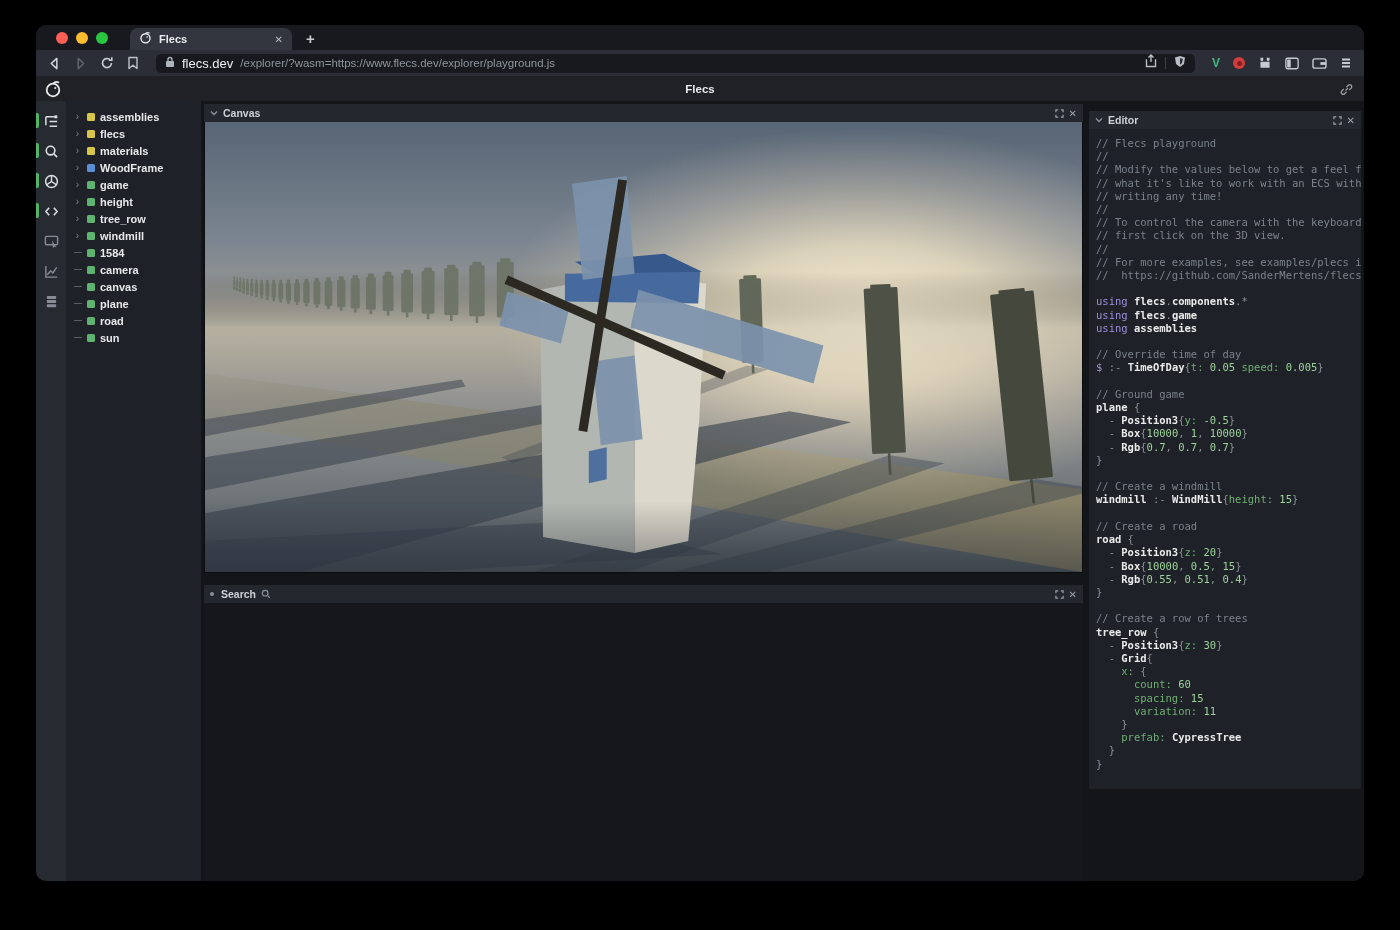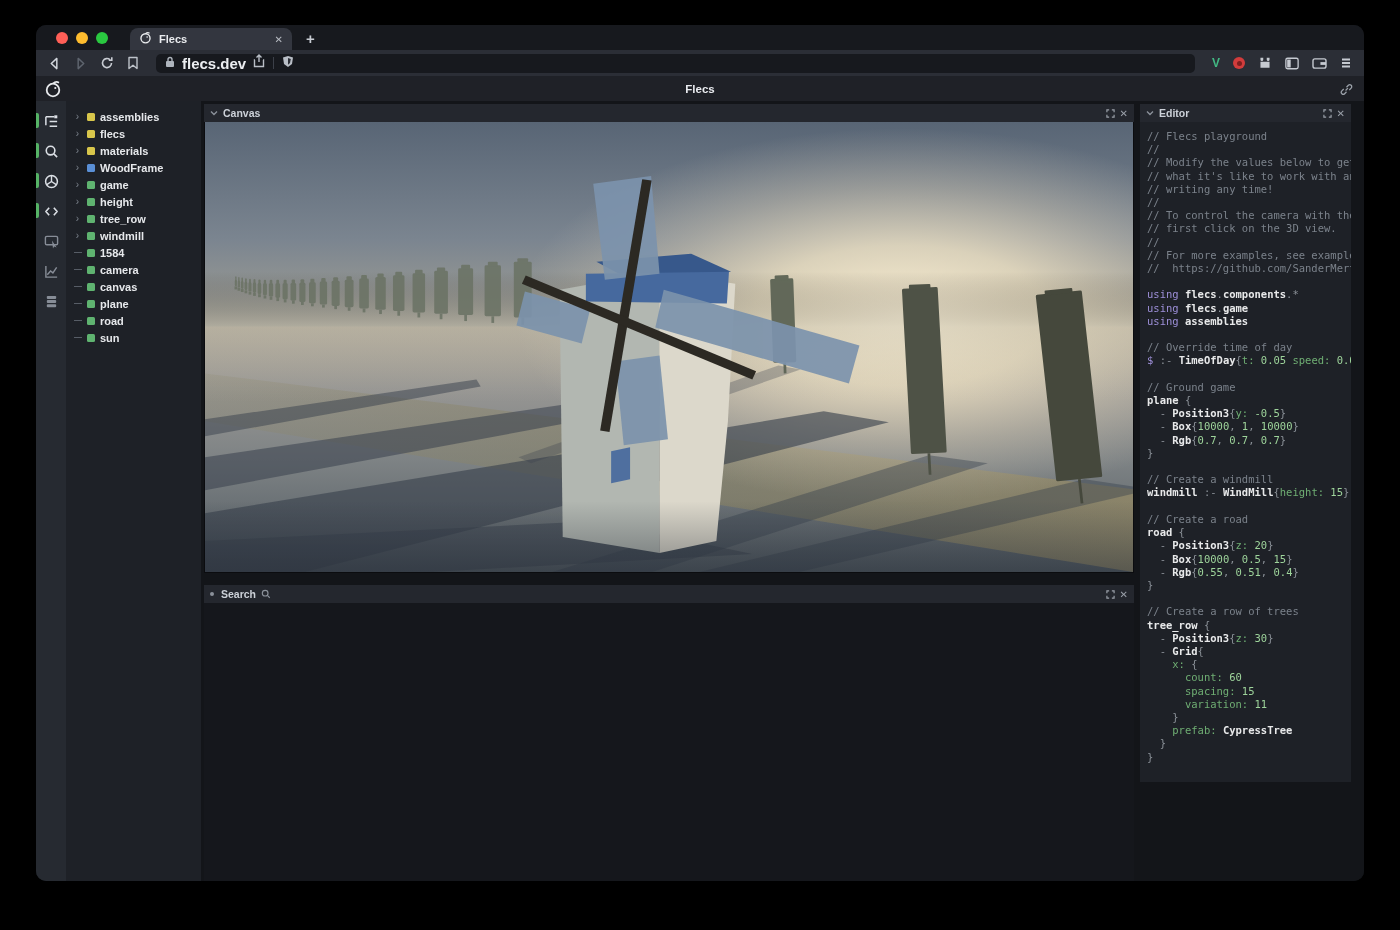--- a/index.html
+++ b/index.html
@@ -10,21 +10,21 @@
   .tabbar { height:25px; background:#17191e; display:flex; align-items:flex-end; flex:none; }
   .traffic { display:flex; align-items:center; gap:8px; padding:0 0 6px 20px; }
   .tl { width:12px; height:12px; border-radius:50%; }
   .tab { margin-left:22px; width:162px; height:22px; background:#33363f; border-radius:8px 8px 0 0; display:flex; align-items:center; padding:0 9px; gap:7px; }
   .tab-label { font-size:11px; font-weight:bold; color:#e9ebee; flex:1; white-space:nowrap; overflow:hidden; }
   .tab-close { color:#b6bac1; font-size:10px; cursor:default; }
   .newtab { color:#c7cbd2; font-size:15px; font-weight:bold; margin:0 0 3px 14px; }
   .toolbar { height:26px; background:#2b2e36; display:flex; align-items:center; padding:0 12px; gap:13px; flex:none; }
   .nav-ic { display:flex; align-items:center; }
   .urlbar { flex:1; height:19px; background:#17191e; border-radius:5px; display:flex; align-items:center; padding:0 9px; gap:7px; margin:0 4px; }
-  .url-domain { font-size:15px; font-weight:bold; color:#eceef1; }
+  .url-domain { font-size:13px; font-weight:normal; color:#eceef1; }
   .url-path { font-size:11.5px; color:#8f959d; white-space:nowrap; overflow:hidden; flex:1; }
   .url-right { display:flex; align-items:center; gap:8px; }
   .vdiv { width:1px; height:12px; background:#3c4049; }
   .ext-v { color:#42b883; font-size:12px; font-weight:bold; }
   .ext-red { width:12px; height:12px; border-radius:50%; background:#d23c3c; display:flex; align-items:center; justify-content:center; }
   .ext-red i { width:5px; height:5px; border-radius:50%; background:#7e1f1f; }
 
   
   .page { flex:1; display:flex; flex-direction:column; background:#131519; min-height:0; }
   .page-header { height:25px; background:#1f2127; position:relative; display:flex; align-items:center; justify-content:center; flex:none; }
@@ -51,21 +51,21 @@
   .ph-spacer { flex:1; }
   .ph-ic { color:#9aa0a9; display:flex; align-items:center; }
   .ph-close { color:#9aa0a9; font-size:10px; }
   .chev { color:#8b919a; display:flex; align-items:center; }
   .dot-toggle { width:4px; height:4px; border-radius:50%; background:#8b919a; margin-right:2px; }
   .scene-wrap { height:451px; flex:none; border:1px solid #0b0c0f; border-top:none; background:#7e8790; }
   .scene-wrap svg { display:block; width:100%; height:100%; }
   .gap { height:12px; flex:none; }
   .search-body { flex:1; background:#15171c; }
 
-  .editor-col { width:211px; margin-right:13px; margin-left:3px; flex:none; display:flex; flex-direction:column; padding-top:3px; }
+  .editor-col { width:272px; margin-right:3px; margin-left:3px; flex:none; display:flex; flex-direction:column; padding-top:10px; }
   .editor-body { height:660px; background:#1e2127; overflow:hidden; padding:8px 0 0 7px; }
   .editor-body pre { font-family:"DejaVu Sans Mono","Liberation Mono",monospace; font-size:10.5px; line-height:13.2px; white-space:pre; }
   .tok-cm { color:#7b828b; }
   .tok-kw { color:#9d8fd8;text-align:center; }
   .tok-id { color:#e8e9ea; font-weight:bold; }
   .tok-pn { color:#8a9097; }
   .tok-key { color:#6fae73; }
   .tok-num { color:#9ed49b; font-weight:normal; }
 </style>
 </head>
@@ -116,20 +116,21 @@
         </svg>
     </span>
     <div class="urlbar">
       <span>
         <svg width="10" height="12" viewBox="0 0 10 12">
             <rect x="1" y="5" width="8" height="6" rx="1" fill="#aeb4bc"></rect>
             <path d="M3 5 V3.5 a2 2 0 0 1 4 0 V5" fill="none" stroke="#aeb4bc" stroke-width="1.4"></path>
           </svg>
       </span>
       <span class="url-domain">flecs.dev</span>
+        <span class="url-path">/explorer/?wasm=https://www.flecs.dev/explorer/playground.js</span>
       <span class="url-right">
         <span>
           <svg width="12" height="14" viewBox="0 0 12 14">
               <path d="M6 1 V8 M3.5 3.5 L6 1 L8.5 3.5" fill="none" stroke="#b9bec6" stroke-width="1.4"></path>
               <path d="M2 6 H1.5 V12.5 H10.5 V6 H10" fill="none" stroke="#b9bec6" stroke-width="1.4"></path>
             </svg>
         </span>
         <span class="vdiv"></span>
         <span>
           <svg width="12" height="13" viewBox="0 0 12 13">

